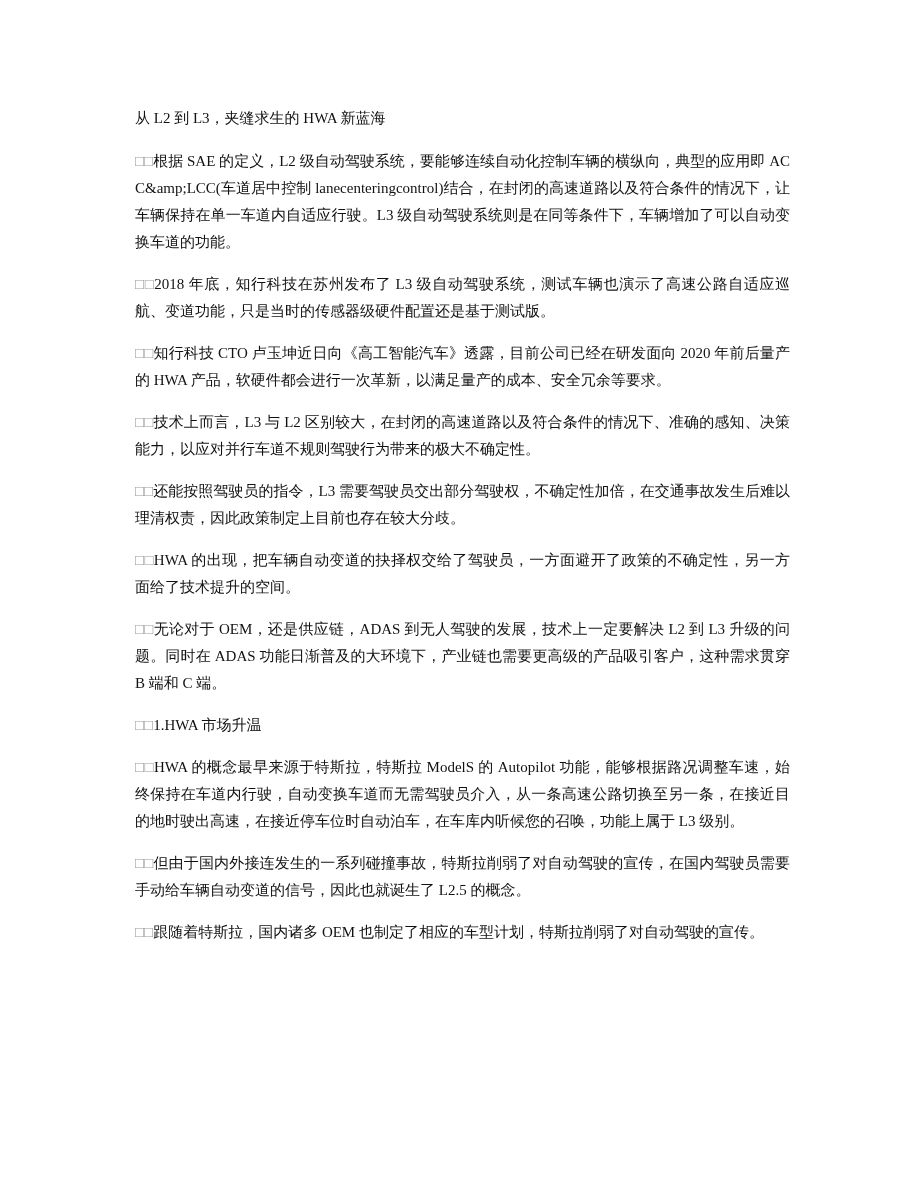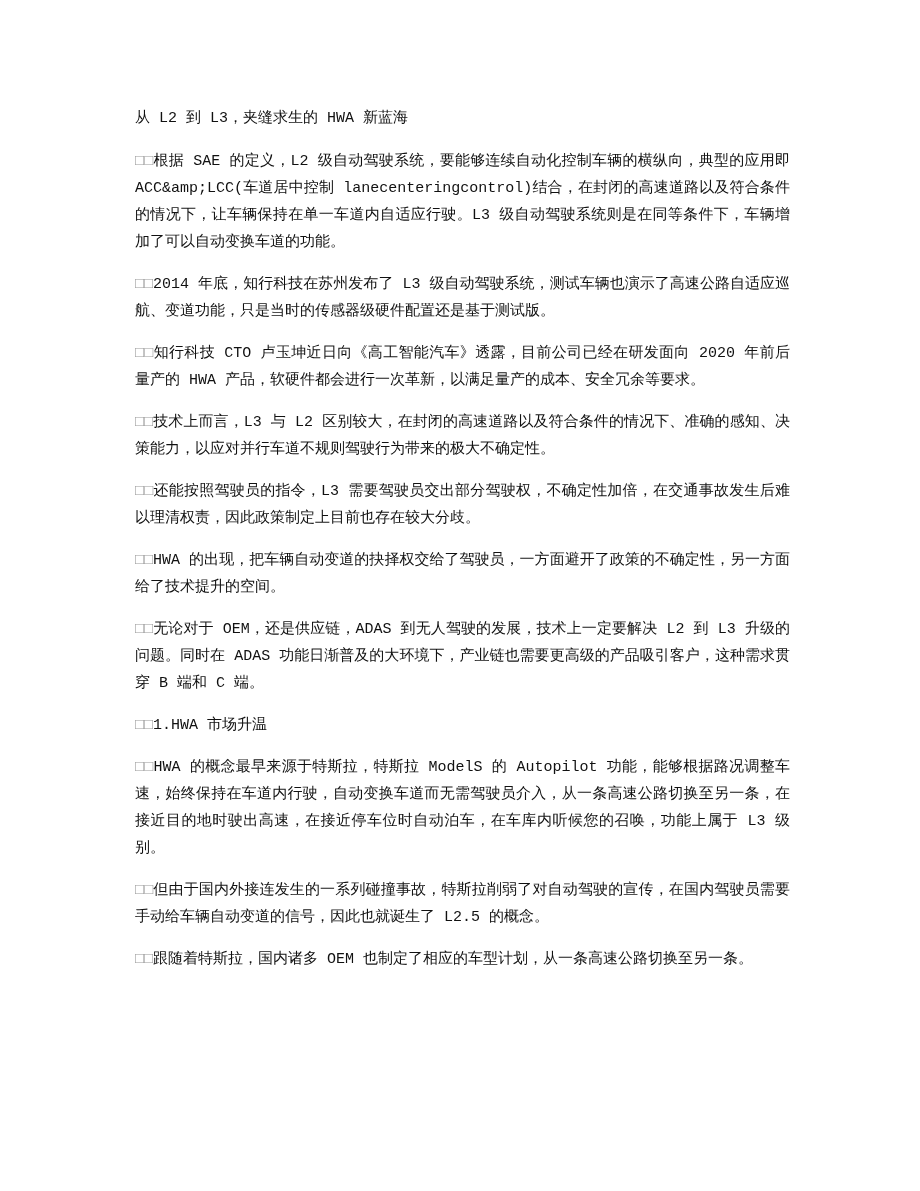--- a/index.html
+++ b/index.html
@@ -11,21 +11,21 @@
       width: 920px;
       height: 1191px;
       position: relative;
       overflow: hidden;
     }
     .page {
       position: absolute;
       left: 135px;
       top: 105px;
       width: 655px;
-      font-family: Liberation Mono, monospace;
+      font-family: Liberation Serif, serif;
       font-size: 15px;
       color: #111111;
       line-height: 27px;
     }
     .title {
       margin: 0 0 16px 0;
       font-size: 15px;
       font-weight: normal;
     }
     .para {
@@ -40,32 +40,32 @@
   </style>
 </head>
 <body>
 
 <div class="page">
   <p class="title">从 L2 到 L3，夹缝求生的 HWA 新蓝海</p>
 
 
   <p class="para"><span class="indent">□□</span><span>根据 SAE 的定义，L2 级自动驾驶系统，要能够连续自动化控制车辆的横纵向，典型的应用即 ACC&amp;amp;LCC(车道居中控制 lanecenteringcontrol)结合，在封闭的高速道路以及符合条件的情况下，让车辆保持在单一车道内自适应行驶。L3 级自动驾驶系统则是在同等条件下，车辆增加了可以自动变换车道的功能。</span></p>
 
-  <p class="para"><span class="indent">□□</span><span>2014 年底，知行科技在苏州发布了 L3 级自动驾驶系统，测试车辆也演示了高速公路自适应巡航、变道功能，只是当时的传感器级硬件配置还是基于测试版。</span></p>
+  <p class="para"><span class="indent">□□</span><span>2018 年底，知行科技在苏州发布了 L3 级自动驾驶系统，测试车辆也演示了高速公路自适应巡航、变道功能，只是当时的传感器级硬件配置还是基于测试版。</span></p>
 
   <p class="para"><span class="indent">□□</span><span>知行科技 CTO 卢玉坤近日向《高工智能汽车》透露，目前公司已经在研发面向 2020 年前后量产的 HWA 产品，软硬件都会进行一次革新，以满足量产的成本、安全冗余等要求。</span></p>
 
   <p class="para"><span class="indent">□□</span><span>技术上而言，L3 与 L2 区别较大，在封闭的高速道路以及符合条件的情况下、准确的感知、决策能力，以应对并行车道不规则驾驶行为带来的极大不确定性。</span></p>
 
   <p class="para"><span class="indent">□□</span><span>还能按照驾驶员的指令，L3 需要驾驶员交出部分驾驶权，不确定性加倍，在交通事故发生后难以理清权责，因此政策制定上目前也存在较大分歧。</span></p>
 
   <p class="para"><span class="indent">□□</span><span>HWA 的出现，把车辆自动变道的抉择权交给了驾驶员，一方面避开了政策的不确定性，另一方面给了技术提升的空间。</span></p>
 
   <p class="para"><span class="indent">□□</span><span>无论对于 OEM，还是供应链，ADAS 到无人驾驶的发展，技术上一定要解决 L2 到 L3 升级的问题。同时在 ADAS 功能日渐普及的大环境下，产业链也需要更高级的产品吸引客户，这种需求贯穿 B 端和 C 端。</span></p>
 
   <p class="para"><span class="indent">□□</span><span>1.HWA 市场升温</span></p>
 
   <p class="para"><span class="indent">□□</span><span>HWA 的概念最早来源于特斯拉，特斯拉 ModelS 的 Autopilot 功能，能够根据路况调整车速，始终保持在车道内行驶，自动变换车道而无需驾驶员介入，从一条高速公路切换至另一条，在接近目的地时驶出高速，在接近停车位时自动泊车，在车库内听候您的召唤，功能上属于 L3 级别。</span></p>
 
   <p class="para"><span class="indent">□□</span><span>但由于国内外接连发生的一系列碰撞事故，特斯拉削弱了对自动驾驶的宣传，在国内驾驶员需要手动给车辆自动变道的信号，因此也就诞生了 L2.5 的概念。</span></p>
 
-  <p class="para"><span class="indent">□□</span><span>跟随着特斯拉，国内诸多 OEM 也制定了相应的车型计划，从一条高速公路切换至另一条。</span></p>
+  <p class="para"><span class="indent">□□</span><span>跟随着特斯拉，国内诸多 OEM 也制定了相应的车型计划，特斯拉削弱了对自动驾驶的宣传。</span></p>
 </div>
 
 </body></html>

